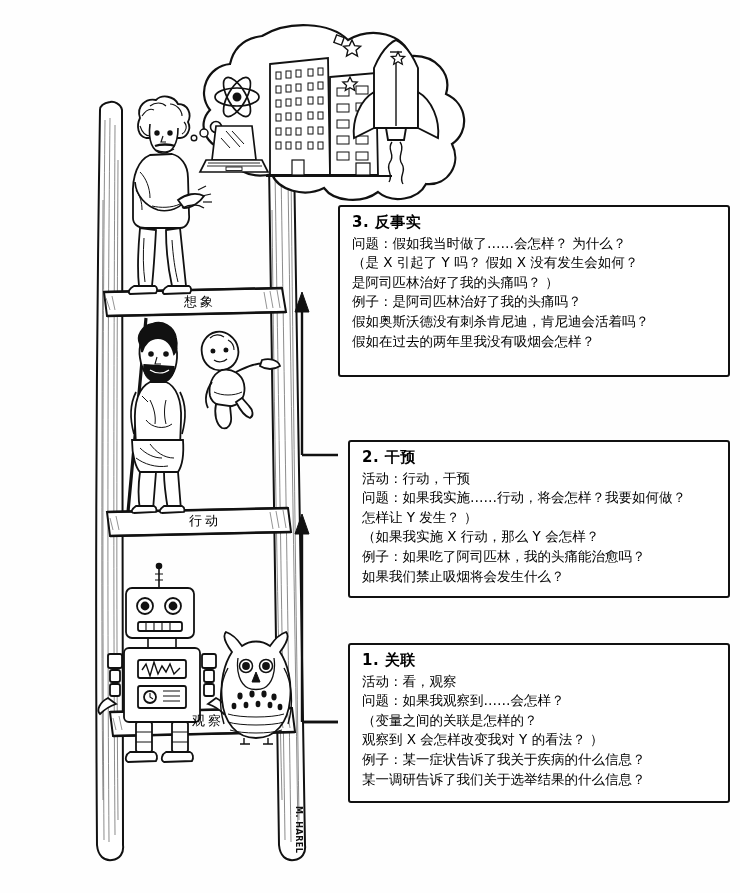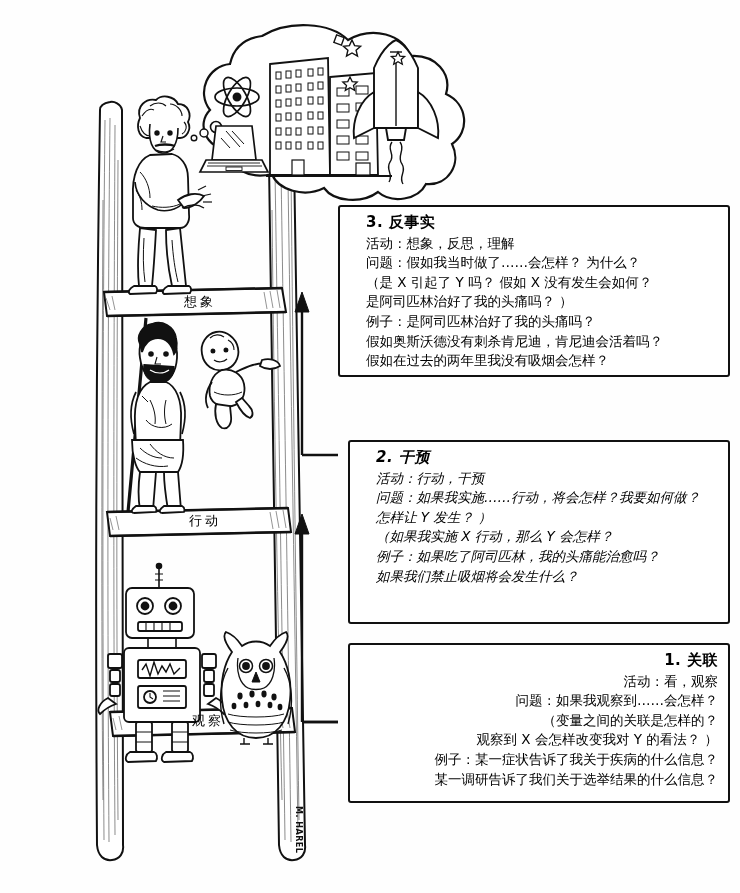--- a/index.html
+++ b/index.html
@@ -12,21 +12,21 @@
   }
   #figure{
     position:absolute;left:0;top:0;width:740px;height:893px;
   }
   .box{
     position:absolute;
     background:#ffffff;
     border:2px solid #111;
     border-radius:3px;
     box-sizing:border-box;
-    padding:6px 10px 4px 26px;
+    padding:6px 10px 4px 12px;
   }
   .box-title{
     font-size:15px;
     font-weight:bold;
     color:#000;
     letter-spacing:0.5px;
     margin:0 0 2px 0;
     line-height:1.25;
   }
   .box-line{
@@ -479,40 +479,39 @@
   </svg>
 
   <div class="rung-label" style="left:130px;top:293px;width:140px;">想象</div>
   <div class="rung-label" style="left:135px;top:512px;width:140px;">行动</div>
   <div class="rung-label" style="left:138px;top:712px;width:140px;">观察</div>
 
   <div class="signature" style="left:303px;top:806px;">M. HAREL</div>
 
   <div class="box" style="left:338px;top:205px;width:392px;height:172px;">
     <div class="box-title">3. 反事实</div>
-    <div class="box-line">活动：想象，反思，理解</div>
     <div class="box-line">问题：假如我当时做了……会怎样？ 为什么？</div>
     <div class="box-line">（是 X 引起了 Y 吗？ 假如 X 没有发生会如何？</div>
     <div class="box-line">是阿司匹林治好了我的头痛吗？ ）</div>
     <div class="box-line">例子：是阿司匹林治好了我的头痛吗？</div>
     <div class="box-line">假如奥斯沃德没有刺杀肯尼迪，肯尼迪会活着吗？</div>
     <div class="box-line">假如在过去的两年里我没有吸烟会怎样？</div>
   </div>
 
-  <div class="box" style="left:348px;top:440px;width:382px;height:184px;font-style:italic;">
+  <div class="box" style="left:348px;top:440px;width:382px;height:158px;">
     <div class="box-title">2. 干预</div>
     <div class="box-line">活动：行动，干预</div>
     <div class="box-line">问题：如果我实施……行动，将会怎样？我要如何做？</div>
     <div class="box-line">怎样让 Y 发生？ ）</div>
     <div class="box-line">（如果我实施 X 行动，那么 Y 会怎样？</div>
     <div class="box-line">例子：如果吃了阿司匹林，我的头痛能治愈吗？</div>
     <div class="box-line">如果我们禁止吸烟将会发生什么？</div>
   </div>
 
-  <div class="box" style="left:348px;top:643px;width:382px;height:160px;text-align:right;">
+  <div class="box" style="left:348px;top:643px;width:382px;height:160px;">
     <div class="box-title">1. 关联</div>
     <div class="box-line">活动：看，观察</div>
     <div class="box-line">问题：如果我观察到……会怎样？</div>
     <div class="box-line">（变量之间的关联是怎样的？</div>
     <div class="box-line">观察到 X 会怎样改变我对 Y 的看法？ ）</div>
     <div class="box-line">例子：某一症状告诉了我关于疾病的什么信息？</div>
     <div class="box-line">某一调研告诉了我们关于选举结果的什么信息？</div>
   </div>
 
 </div>

